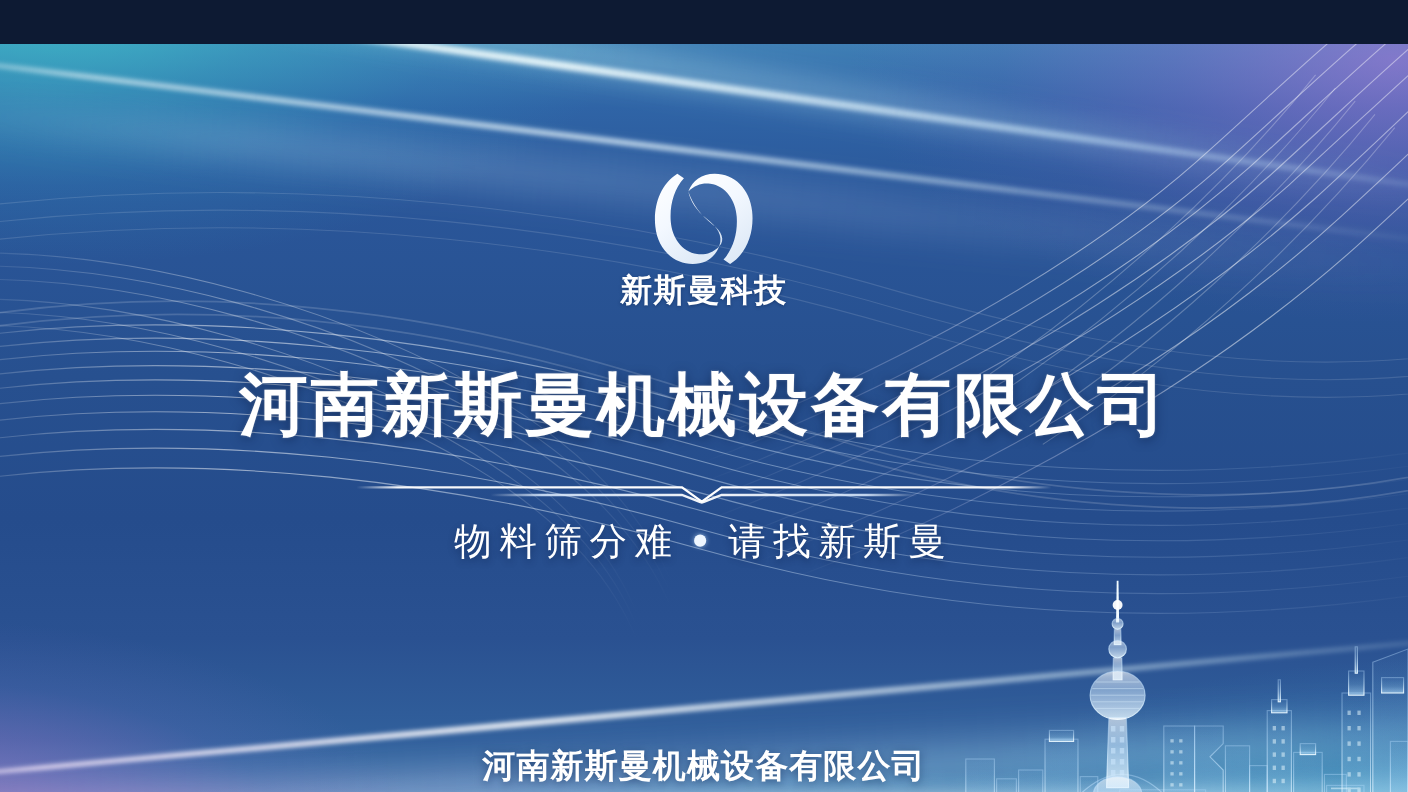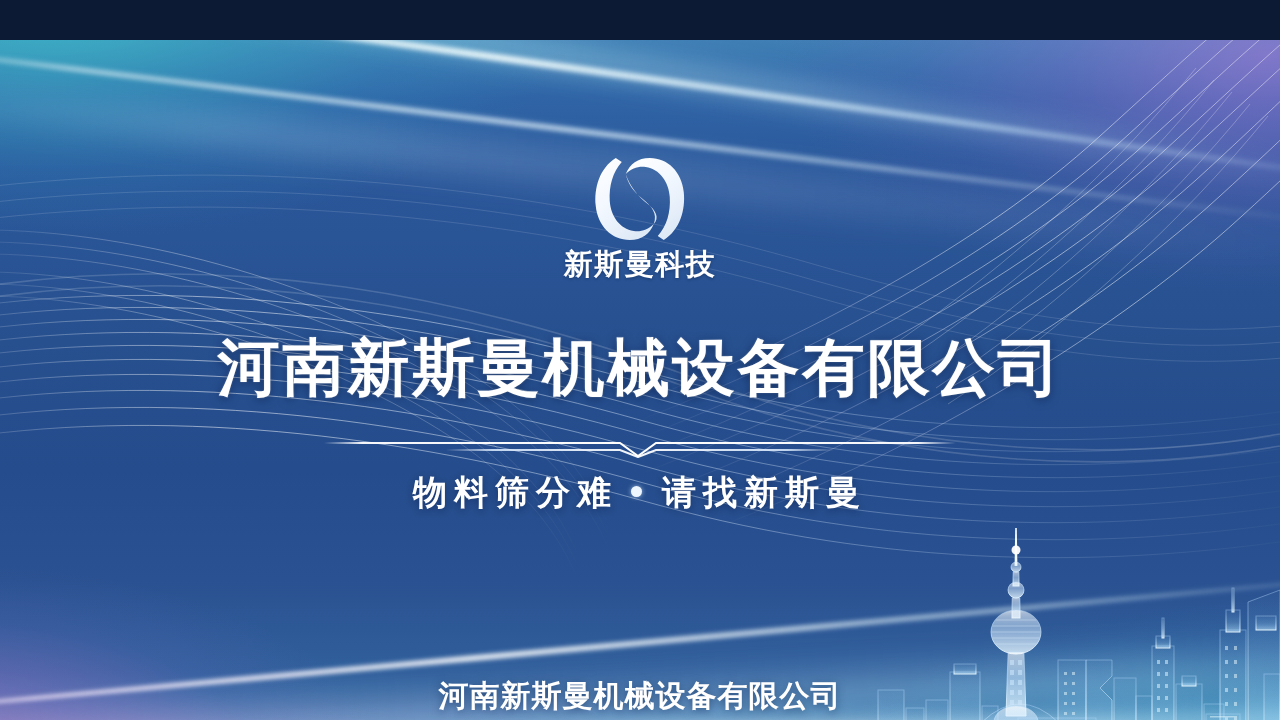--- a/index.html
+++ b/index.html
@@ -160,21 +160,21 @@
     width: 640px;
     height: 22px;
   }
 
   .tagline {
     position: absolute;
     top: 430px;
     left: 0; right: 0;
     font-family: "DejaVu Sans", "Liberation Sans", sans-serif;
     font-size: 34px;
-    font-weight: 700;
+    font-weight: 400;
     letter-spacing: 7px;
     color: #ffffff;
     text-shadow: 0 2px 7px rgba(8,26,66,0.45);
     white-space: nowrap;
   }
   .tagline .sep {
     display: inline-block;
     vertical-align: middle;
     width: 11px; height: 11px;
     border-radius: 50%;

